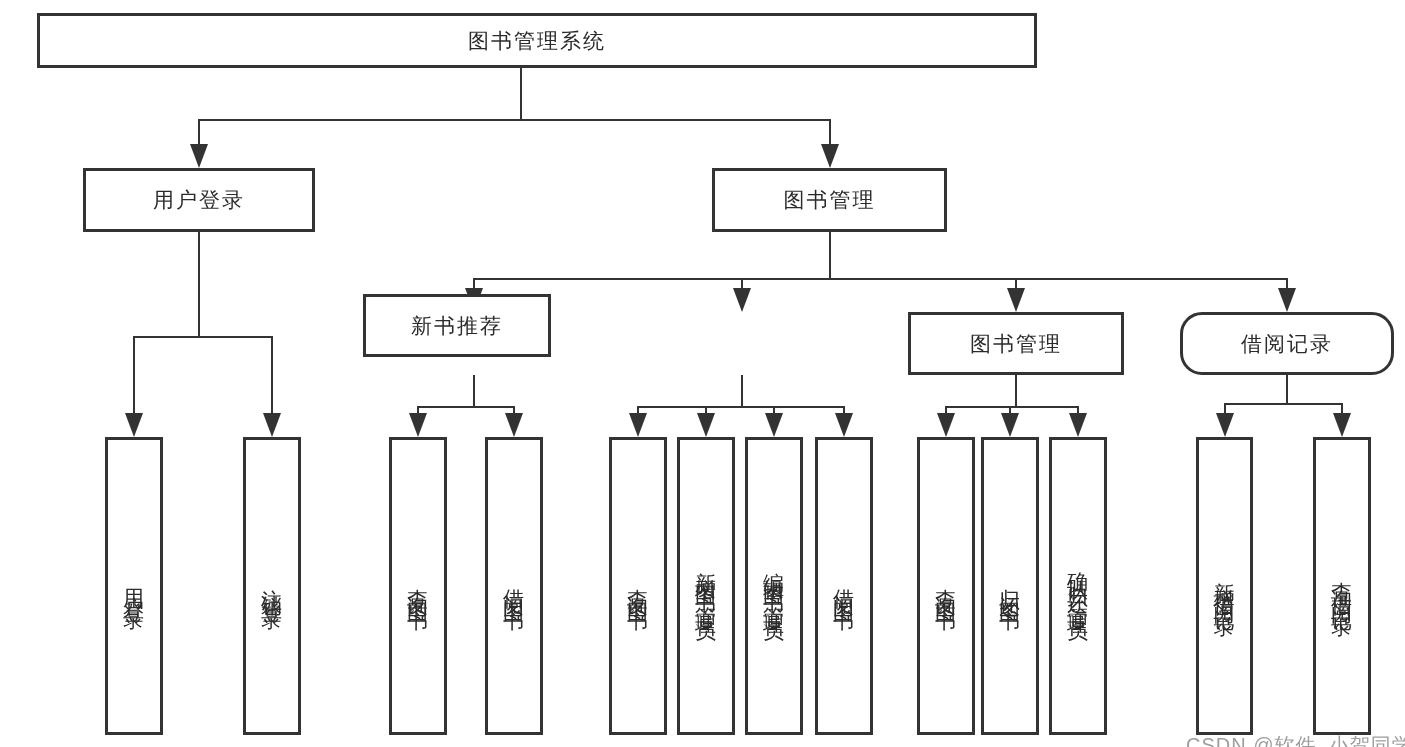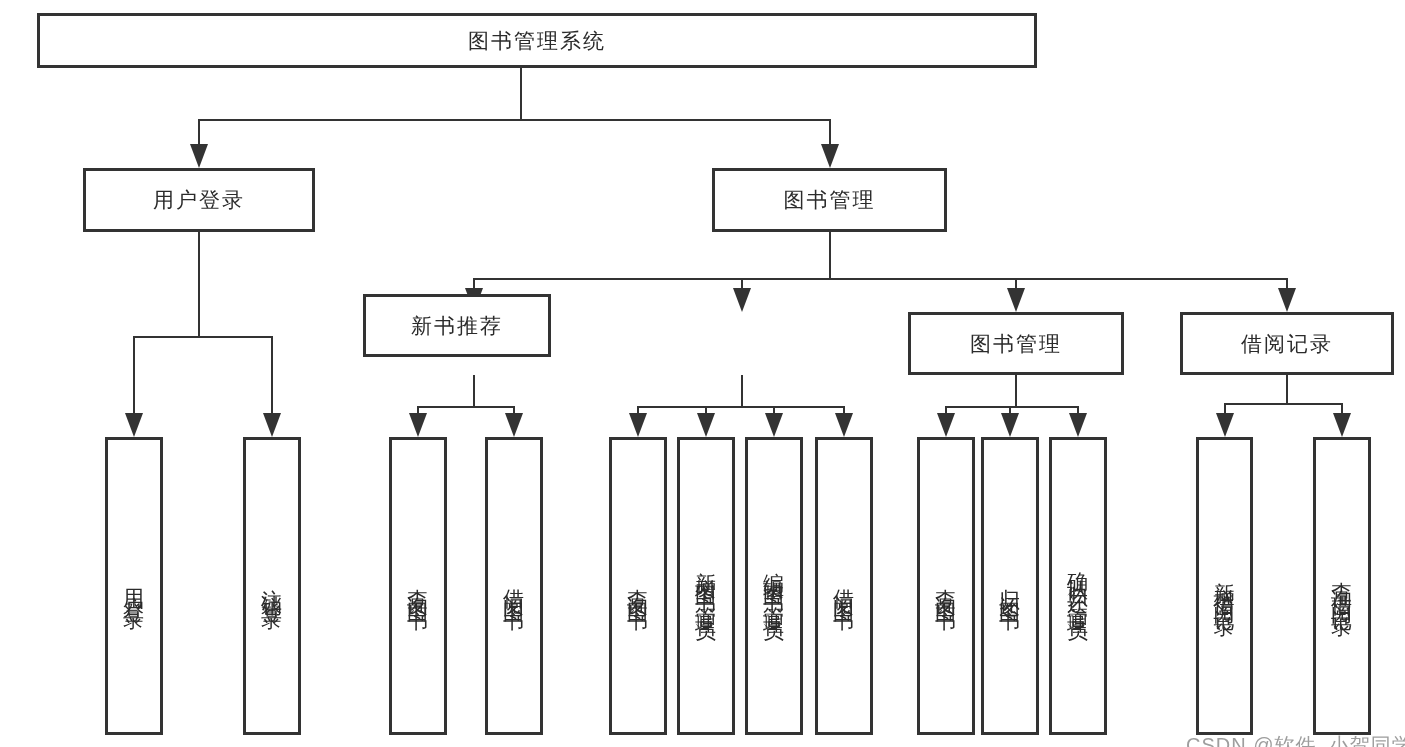--- a/index.html
+++ b/index.html
@@ -74,21 +74,21 @@
   <div class="node h" style="left:712px; top:168px; width:235px; height:64px;">
     <span>图书管理</span>
   </div>
 
   <div class="node h" style="left:363px; top:294px; width:188px; height:63px;">
     <span>新书推荐</span>
   </div>
   <div class="node h" style="left:908px; top:312px; width:216px; height:63px;">
     <span>图书管理</span>
   </div>
-  <div class="node h" style="left:1180px; top:312px; width:214px; height:63px;">
+  <div class="node h" style="left:1180px; top:312px; width:214px; height:63px;border-radius:22px;">
     <span>借阅记录</span>
   </div>
 
   <div class="node v" style="left:105px; top:437px; width:58px; height:298px;">
     <span>用户登录</span>
   </div>
   <div class="node v" style="left:243px; top:437px; width:58px; height:298px;">
     <span>注销登录</span>
   </div>
 

